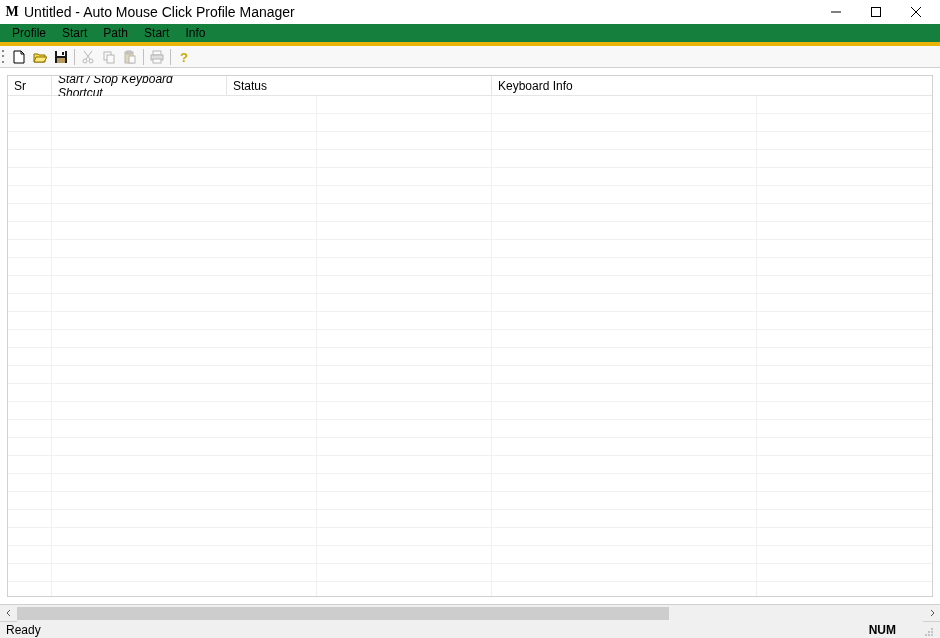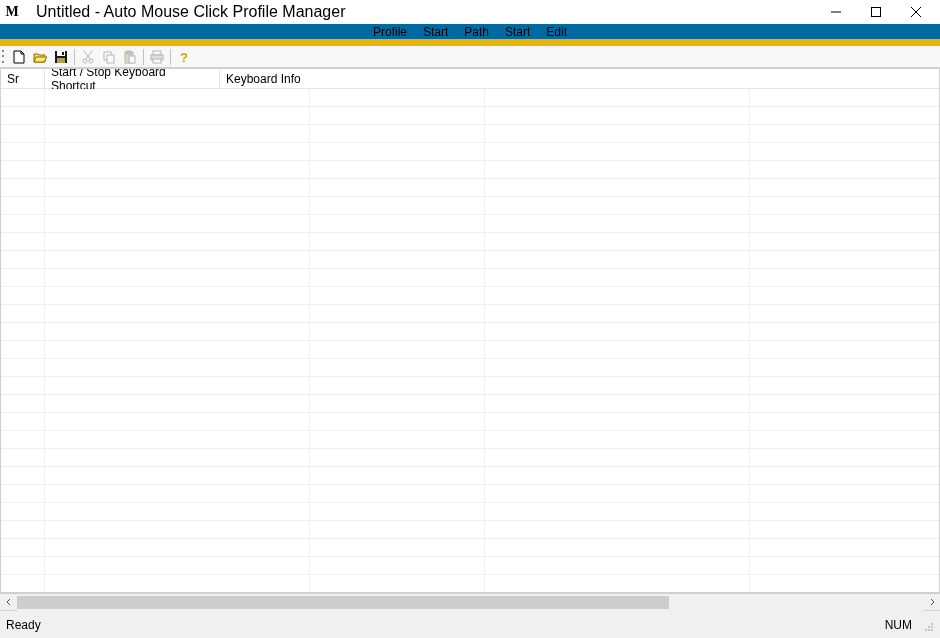--- a/index.html
+++ b/index.html
@@ -29,23 +29,22 @@
       height: 16px;
       margin-right: 4px;
       font-family: "Times New Roman", serif;
       font-weight: bold;
       font-size: 14px;
       text-align: center;
       line-height: 16px;
     }
     .titlebar-title {
       flex: 1;
-      font-size: 16px;
+      font-size: 14px;
       color: #000;
-      margin-left: 12px;
     }
     .window-controls {
       display: flex;
       gap: 0;
     }
     .window-control {
       width: 40px;
       height: 24px;
       display: flex;
       align-items: center;
@@ -54,23 +53,22 @@
     }
     .window-control svg {
       width: 10px;
       height: 10px;
     }
     .menubar {
       height: 22px;
       display: flex;
       align-items: center;
       padding: 0 4px;
-      border-bottom: 7px solid #eab308;
-      background: #0369a1;
-      justify-content: center;
+      border-bottom: 4px solid #eab308;
+      background: #15803d;
     }
     .menu-item {
       padding: 2px 8px;
       cursor: pointer;
       font-size: 12px;
       color: #000;
     }
     .toolbar {
       height: 22px;
       display: flex;
@@ -110,40 +108,40 @@
       height: 16px;
       background: #c0c0c0;
       margin: 0 2px;
     }
     .table-container {
       flex: 1;
       overflow: hidden;
       display: flex;
       flex-direction: column;
       border: 1px solid #d0d0d0;
-      margin: 0;
+      margin: 7px;
     }
     .table-header {
       display: flex;
       height: 20px;
       background: #ffffff;
       border-bottom: 1px solid #e5e5e5;
     }
     .th {
       padding: 2px 6px;
       border-right: 1px solid #e5e5e5;
       font-size: 12px;
       color: #000;
       display: flex;
       align-items: center;
       cursor: pointer;
     }
     .th-sr { width: 44px; }
     .th-path { width: 265px; }
-    .th-shortcut { width: 175px; }
+    .th-shortcut { width: 175px; font-style: italic; }
     .th-status { width: 265px; }
     .th-exec { flex: 1; border-right: none; }
     .table-body {
       flex: 1;
       overflow-y: auto;
       background: #ffffff;
     }
     .table-row {
       display: flex;
       height: 18px;
@@ -185,36 +183,37 @@
     .hscroll-thumb {
       position: absolute;
       left: 0;
       top: 2px;
       height: 13px;
       width: 72%;
       background: #cdcdcd;
       border-radius: 0;
     }
     .statusbar {
-      height: 28px;
+      height: 17px;
       display: flex;
       align-items: center;
       padding: 0 6px;
       background: #f0f0f0;
       border-top: 1px solid #d0d0d0;
       font-size: 12px;
       color: #000;
     }
     .statusbar-left {
       flex: 1;
     }
     .statusbar-right {
       display: flex;
       align-items: center;
-      gap: 8px;
+      gap: 24px;
+      font-weight: bold;
     }
     .resize-grip {
       width: 14px;
       height: 14px;
       display: flex;
       align-items: flex-end;
       justify-content: flex-end;
     }
   </style>
 </head>
@@ -241,21 +240,21 @@
         </svg>
     </div>
   </div>
 </div>
 
 <div class="menubar">
   <div class="menu-item">Profile</div>
   <div class="menu-item">Start</div>
   <div class="menu-item">Path</div>
   <div class="menu-item">Start</div>
-  <div class="menu-item">Edit</div>
+  <div class="menu-item">Info</div>
 </div>
 
 <div class="toolbar">
   <div class="toolbar-grip">
     <span></span>
       <span></span>
       <span></span>
   </div>
   <div class="toolbar-btn">
     <svg width="14" height="14" viewBox="0 0 14 14">
@@ -312,20 +311,21 @@
     <svg width="14" height="14" viewBox="0 0 14 14">
       <text x="7" y="12" text-anchor="middle" font-size="13" font-weight="bold" fill="#c9a800" font-family="Arial">?</text>
     </svg>
   </div>
 </div>
 
 <div class="table-container">
   <div class="table-header">
     <div class="th th-sr">Sr</div>
     <div class="th th-shortcut">Start / Stop Keyboard Shortcut</div>
+    <div class="th th-status">Status</div>
     <div class="th th-exec">Keyboard Info</div>
   </div>
   <div class="table-body" id="table-body">
       <div class="table-row">
         <div class="td td-sr"></div>
         <div class="td td-path"></div>
         <div class="td td-shortcut"></div>
         <div class="td td-status"></div>
         <div class="td td-exec"></div>
       </div>

